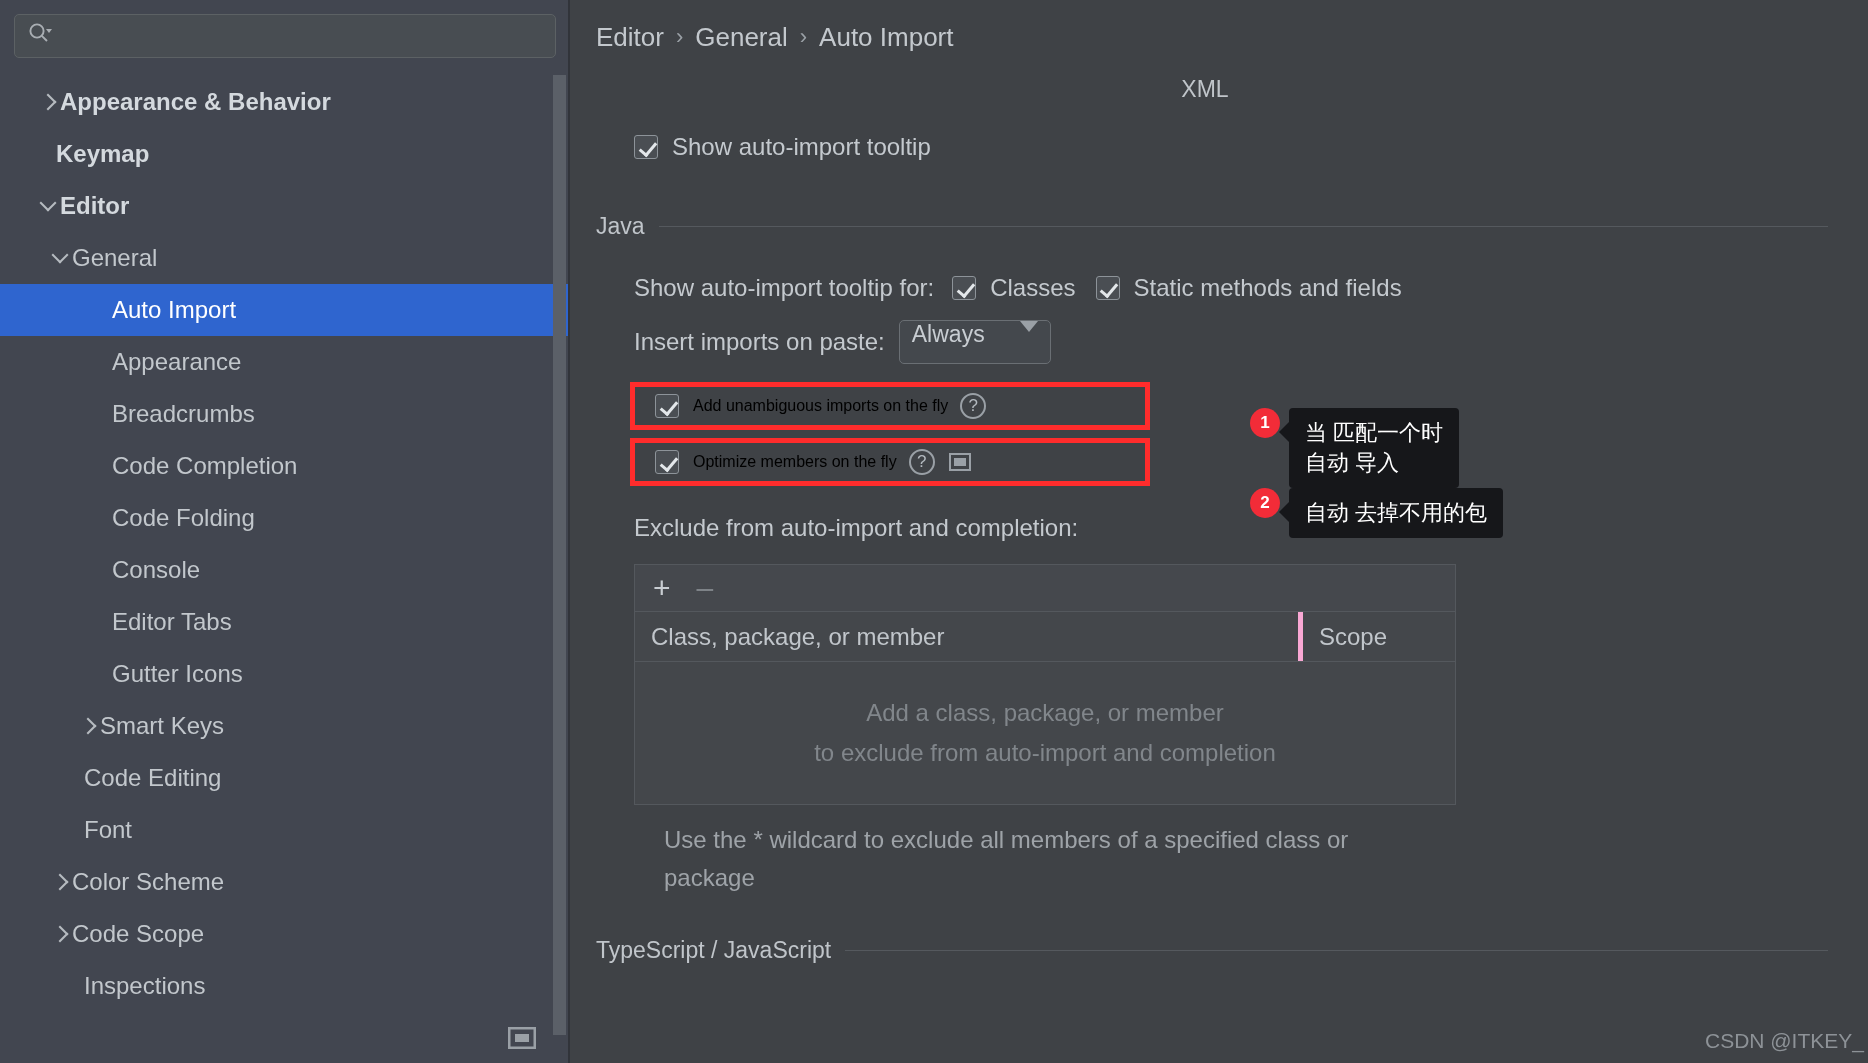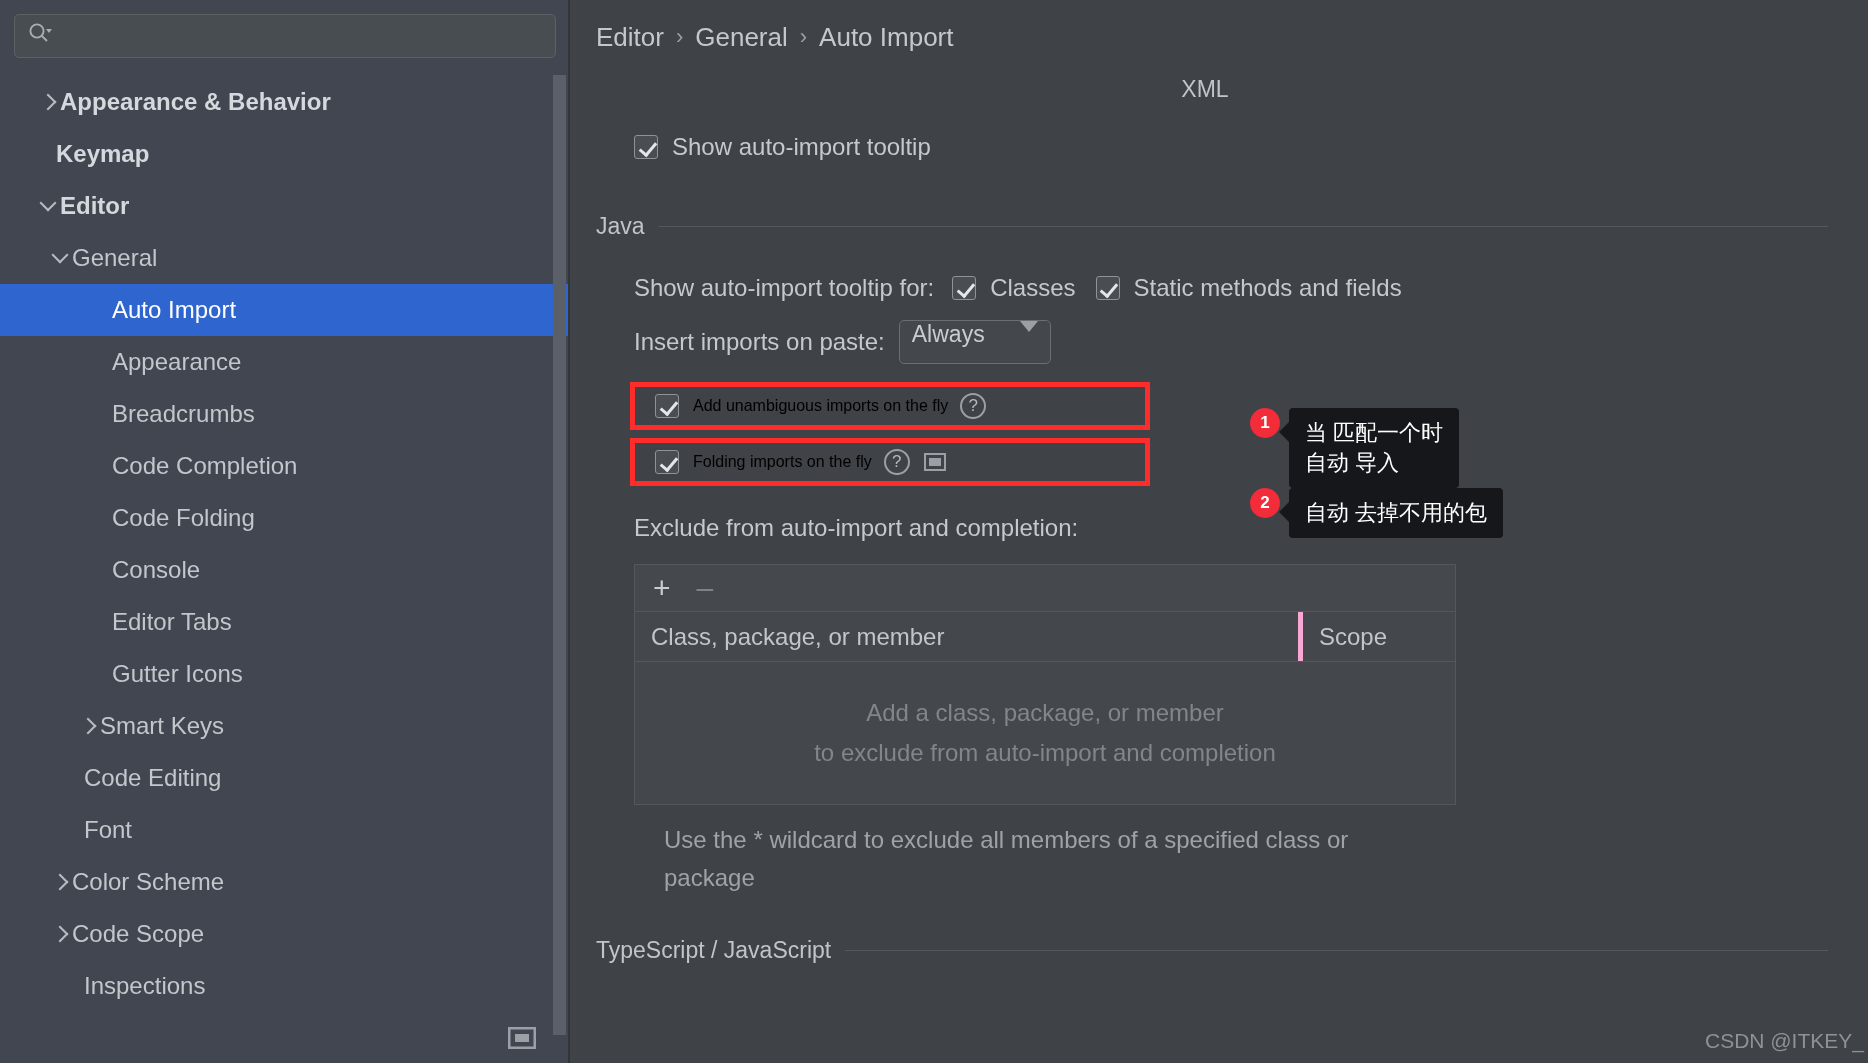--- a/index.html
+++ b/index.html
@@ -467,21 +467,21 @@
       <div class="hl-box" style="width:520px;">
         <span class="cb checked"></span>
         <span class="cb-label">Add unambiguous imports on the fly</span>
         <span class="help-icon">?</span>
       </div>
     </div>
 
     <div style="margin:8px 0 0 60px;">
       <div class="hl-box" style="width:520px;">
         <span class="cb checked"></span>
-        <span class="cb-label">Folding imports on the fly</span>
+        <span class="cb-label">Optimize members on the fly</span>
         <span class="help-icon">?</span>
         <span class="win-icon"></span>
       </div>
     </div>
 
     <div class="excl-label" style="margin:28px 0 0 64px;">Exclude from auto-import and completion:</div>
 
     <div class="table" style="margin:22px 0 0 64px;">
       <div class="table-toolbar">
         <span class="tb-plus">+</span>

